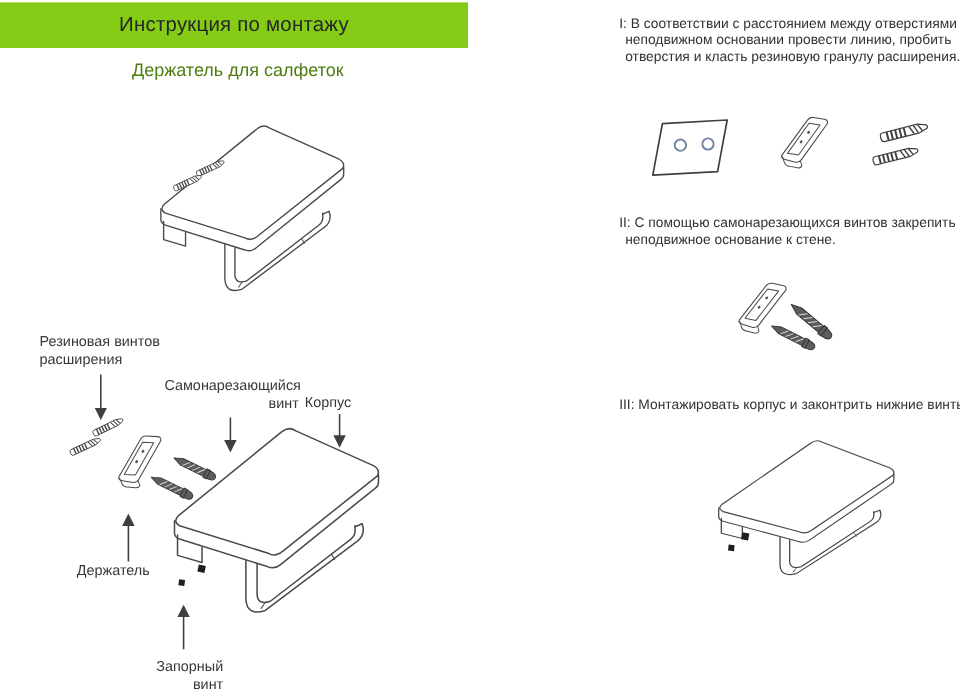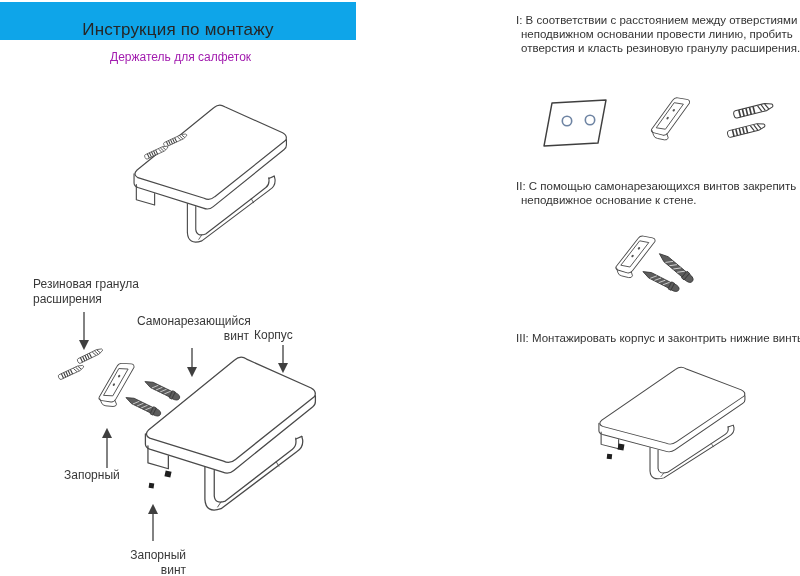--- a/index.html
+++ b/index.html
@@ -1,25 +1,25 @@
 <!DOCTYPE html>
 <html><head>
 <meta charset="utf-8">
 <style>
   html,body{margin:0;padding:0;background:#ffffff;}
   .page{
     position:relative;width:800px;height:576px;background:#fff;overflow:hidden;
     font-family:"Liberation Sans",sans-serif;color:#333;
   }
   .title-band{
-    position:absolute;left:0;top:2px;width:356px;height:38px;background:#0ea5e9;
-    display:flex;align-items:flex-end;justify-content:center;
+    position:absolute;left:0;top:2px;width:390px;height:38px;background:#84cc16;
+    display:flex;align-items:center;justify-content:center;
   }
   .title-band span{font-size:17px;color:#262626;letter-spacing:.2px;}
-  .subtitle{position:absolute;left:110px;top:50px;font-size:12px;color:#a21caf;}
+  .subtitle{position:absolute;left:110px;top:50px;font-size:15px;color:#4d7c0f;}
   .fig{position:absolute;}
   .lbl{position:absolute;font-size:12px;line-height:15px;color:#383838;}
   .lbl.center{text-align:right;}
   .step-text{
     position:absolute;left:516px;width:288px;font-size:11.5px;line-height:14px;
     color:#333;padding-left:5px;text-indent:-5px;margin:0;
   }
 </style>
 </head>
 <body>
@@ -111,24 +111,24 @@
     <g transform="translate(102,120) rotate(26)">
       <use href="#screw" width="41" height="11"></use>
       </g>
     <g transform="translate(117,82) scale(0.85)">
       <use href="#holder" width="210" height="195"></use>
       </g>
     <rect x="140" y="199" width="6" height="6" fill="#1f1f1f" transform="rotate(12 143 202)"></rect>
     <rect x="124" y="211" width="5" height="5" fill="#1f1f1f" transform="rotate(8 126 213)"></rect>
   </svg>
 
-  <div class="lbl" style="left:33px;top:277px;width:122px">Резиновая гранула расширения</div>
+  <div class="lbl" style="left:33px;top:277px;width:122px">Резиновая винтов расширения</div>
   <div class="lbl center" style="left:137px;top:314px;width:112px">Самонарезающийся винт</div>
   <div class="lbl" style="left:254px;top:328px">Корпус</div>
-  <div class="lbl" style="left:64px;top:468px">Запорный</div>
+  <div class="lbl" style="left:64px;top:468px">Держатель</div>
   <div class="lbl center" style="left:122px;top:548px;width:64px">Запорный винт</div>
 
   <p class="step-text" style="top:13px">I: В соответствии с расстоянием между отверстиями в неподвижном основании провести линию, пробить отверстия и класть резиновую гранулу расширения.</p>
   <svg class="fig" style="left:535px;top:85px;width:255px;height:80px" viewBox="0 0 255 80">
     <use href="#plate" x="8" y="13" width="66" height="52"></use>
     <g transform="translate(108,5) rotate(-18 29 26)">
       <use href="#bracket" width="58" height="52"></use>
       </g>
     <g transform="translate(196,24) rotate(-14)">
       <use href="#anchor" width="44" height="13"></use>

